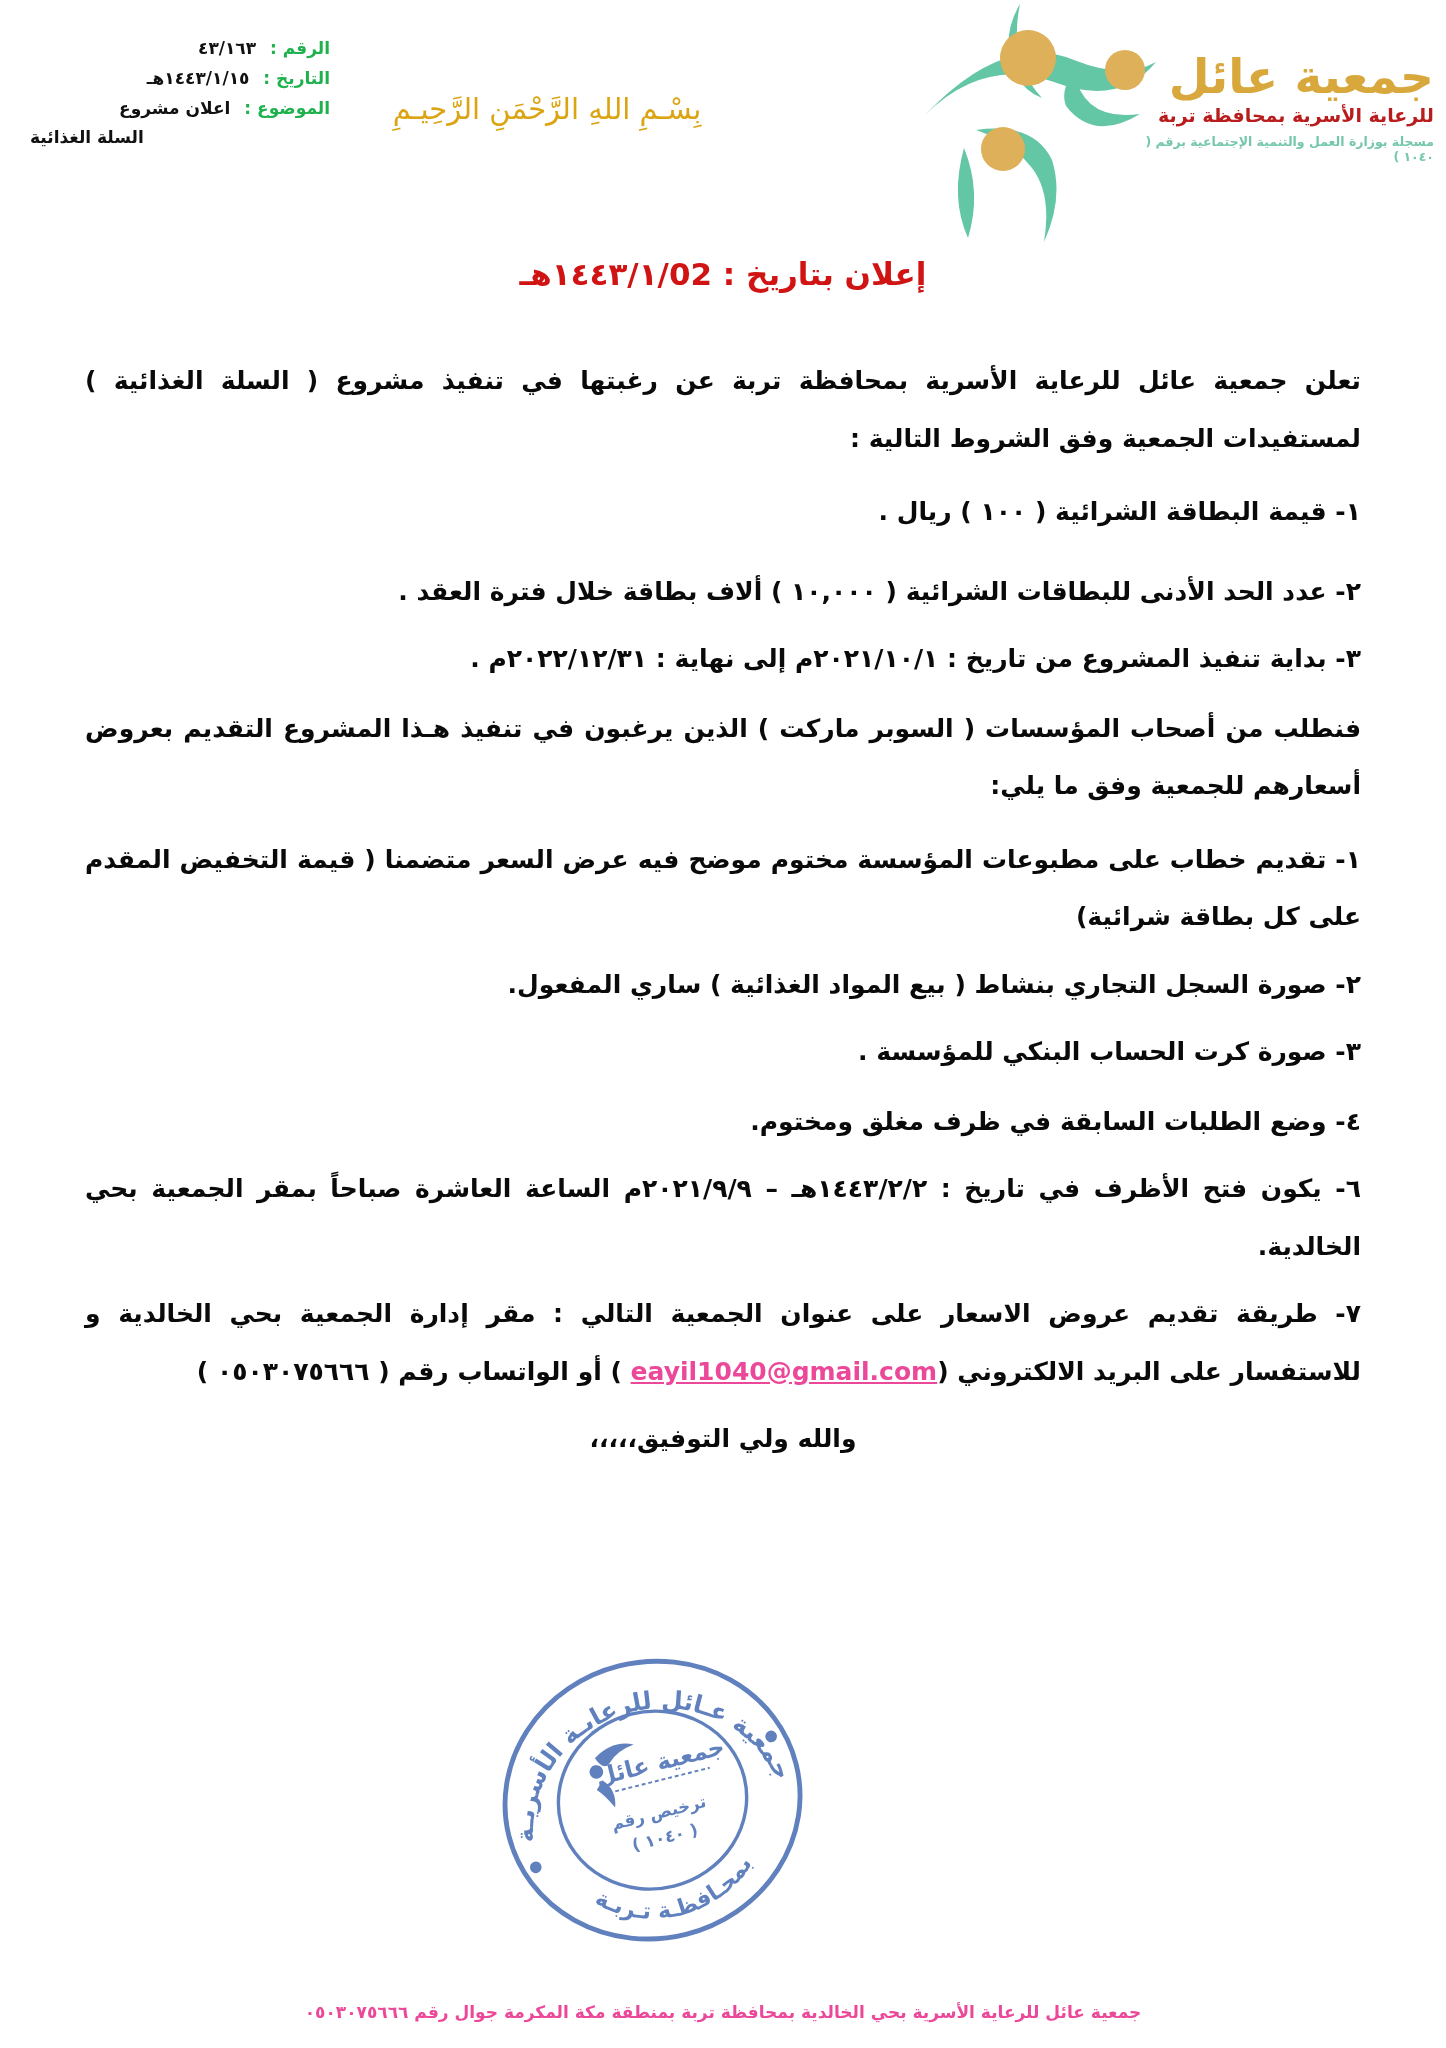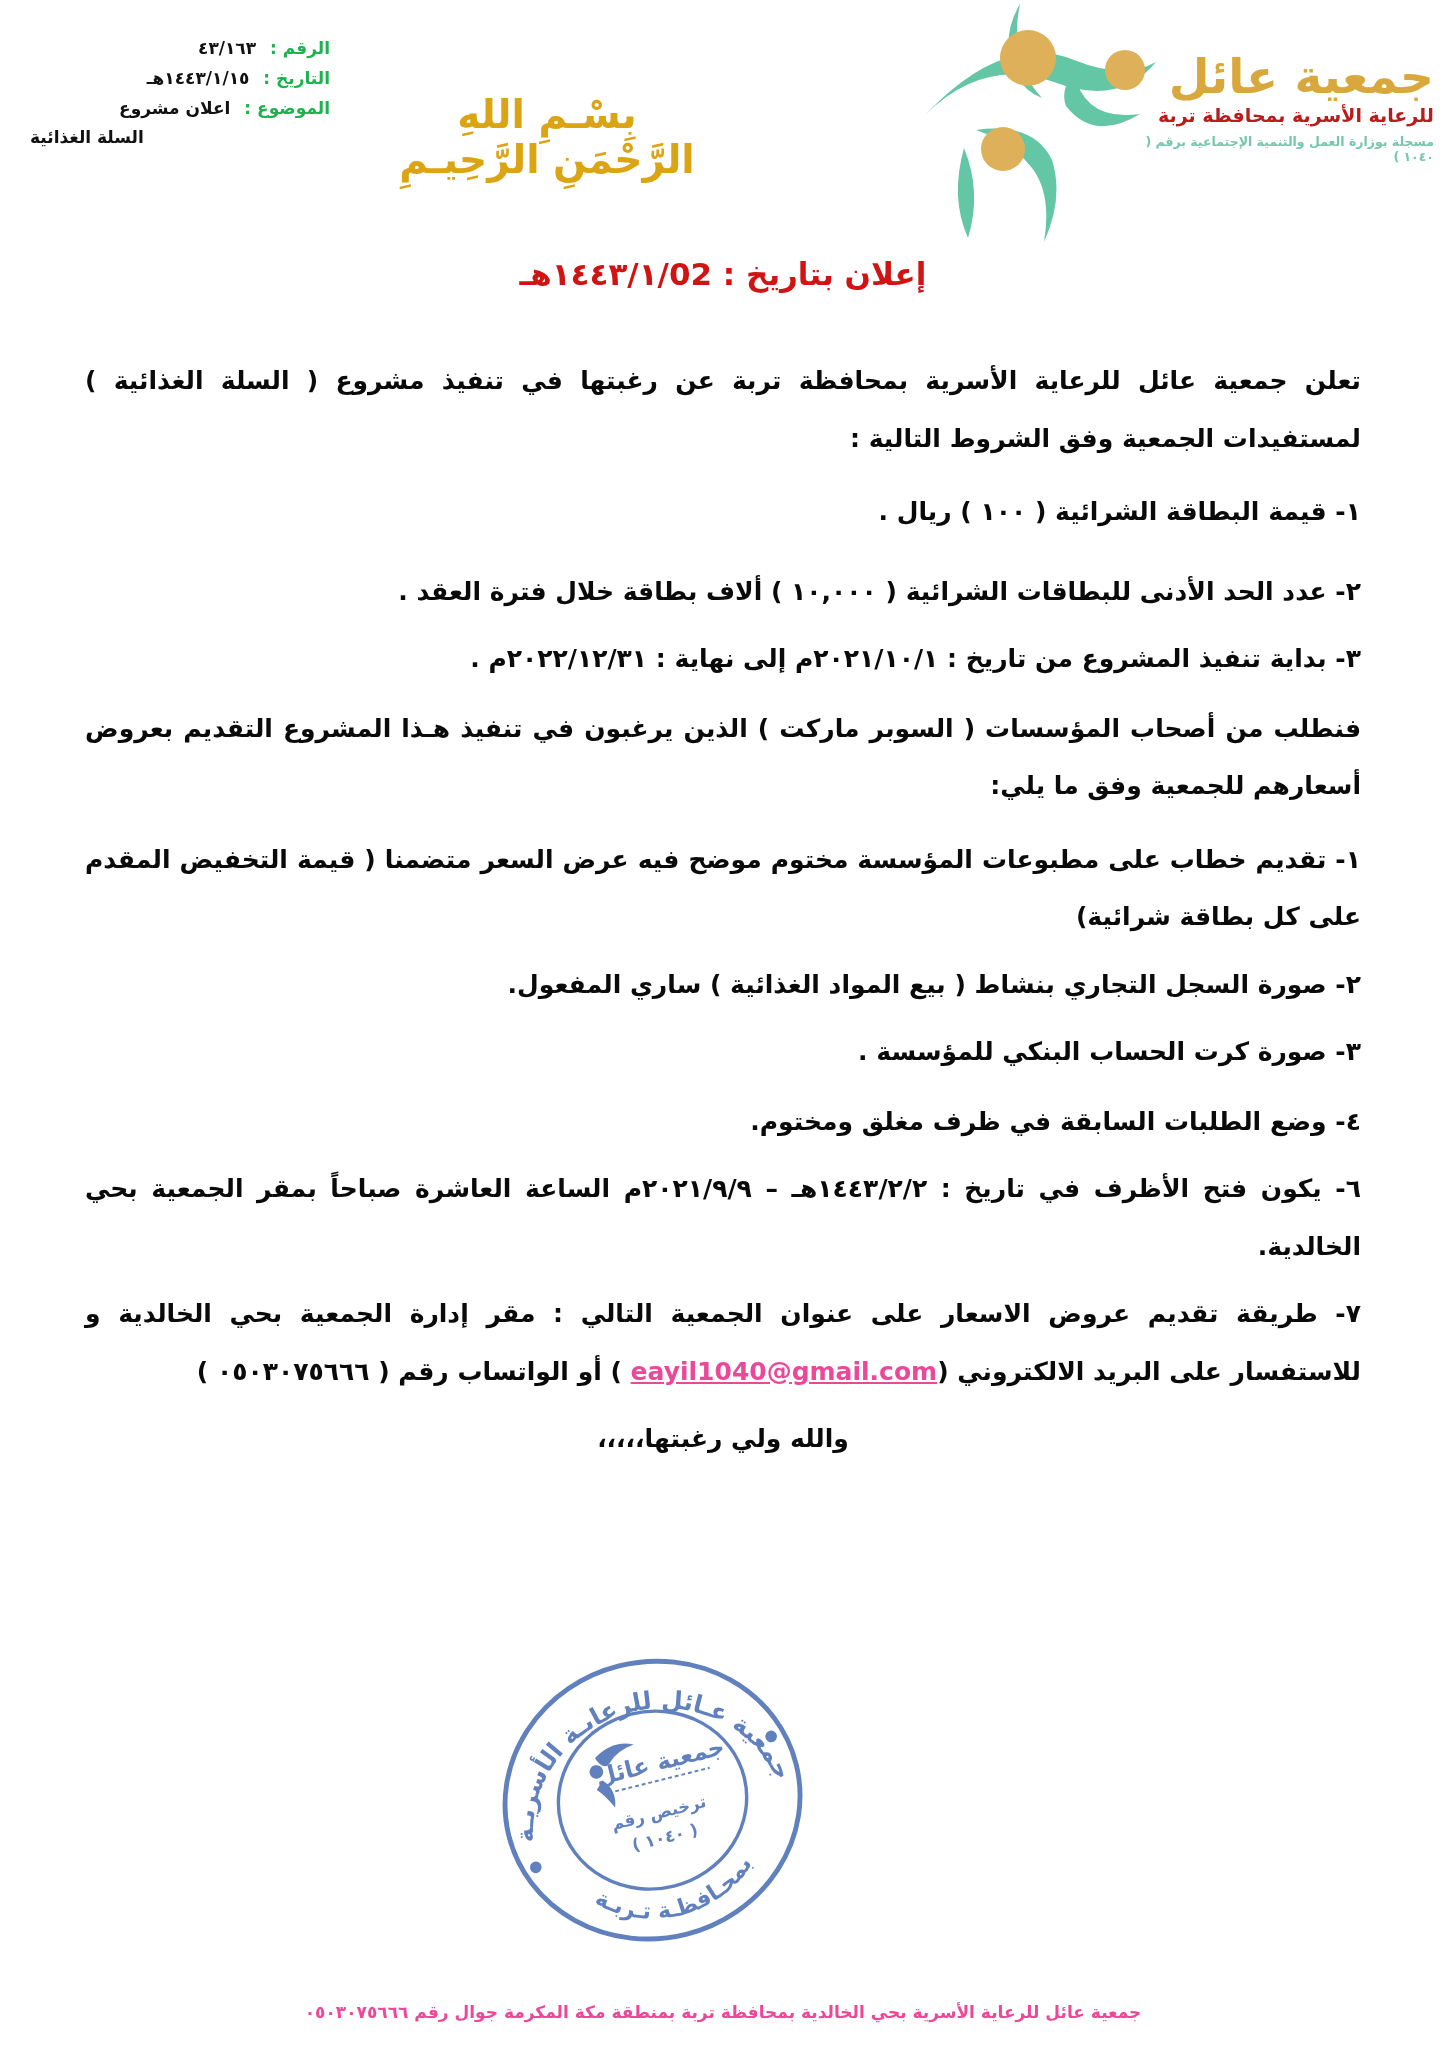--- a/index.html
+++ b/index.html
@@ -17,21 +17,21 @@
     direction:rtl; text-align:right;
     font-size:17px; font-weight:bold; line-height:1.75;
   }
   .meta .lbl{color:#1fb14e;}
   .meta .val{color:#111; padding-right:8px;}
   .meta .cont{display:block; text-align:left; padding-right:4px;}
   
   .bismillah{
     position:absolute; top:92px; left:382px; width:330px;
     direction:rtl; text-align:center;
-    color:#dba413; font-size:39px; font-weight:700;
+    color:#dba413; font-size:29px; font-weight:400;
   }
   
   .logo{position:absolute; top:2px; right:12px; width:510px; height:242px;}
   .logo-mark{position:absolute; left:0; top:0;}
   .logo-text{position:absolute; right:0; top:48px; direction:rtl; text-align:right; width:300px;}
   .logo-name{color:#d9a83c; font-size:47px; font-weight:bold; line-height:1.15; letter-spacing:1px;}
   .logo-tagline{color:#b91c1c; font-size:19px; font-weight:bold; }
   .logo-reg{color:#74c7ab; font-size:12.5px; font-weight:bold; margin-top:8px;}
   
   .doc-title{
@@ -132,21 +132,21 @@
 
     <div>
       <p>١- تقديم خطاب على مطبوعات المؤسسة مختوم موضح فيه عرض السعر متضمنا ( قيمة التخفيض المقدم على كل بطاقة شرائية)</p>
       <p>٢- صورة السجل التجاري بنشاط ( بيع المواد الغذائية ) ساري المفعول.</p>
       <p>٣- صورة كرت الحساب البنكي للمؤسسة .</p>
       <p class="small-gap-top">٤-  وضع الطلبات السابقة في ظرف مغلق ومختوم.</p>
       <p>٦- يكون فتح الأظرف في تاريخ : ١٤٤٣/٢/٢هـ – ٢٠٢١/٩/٩م الساعة العاشرة صباحاً بمقر الجمعية بحي الخالدية.</p>
       <p><span>٧- طريقة تقديم عروض الاسعار على عنوان الجمعية التالي : مقر إدارة الجمعية بحي الخالدية و للاستفسار على البريد الالكتروني (</span><a class="email">eayil1040@gmail.com</a><span> ) أو الواتساب رقم ( ٠٥٠٣٠٧٥٦٦٦ )</span></p>
     </div>
 
-    <p class="closing">والله ولي رغبتها،،،،،</p>
+    <p class="closing">والله ولي التوفيق،،،،،</p>
   </main>
 
   <svg class="stamp" width="322" height="300" viewBox="0 0 330 308" aria-hidden="true">
     <g fill="none" stroke="#5377b9">
       <ellipse cx="165" cy="152" rx="152" ry="142" stroke-width="5"></ellipse>
       <ellipse cx="165" cy="152" rx="97" ry="91" stroke-width="3.5"></ellipse>
     </g>
     <circle cx="32" cy="190" r="6" fill="#5377b9"></circle>
     <circle cx="299" cy="118" r="6" fill="#5377b9"></circle>
     <defs>

